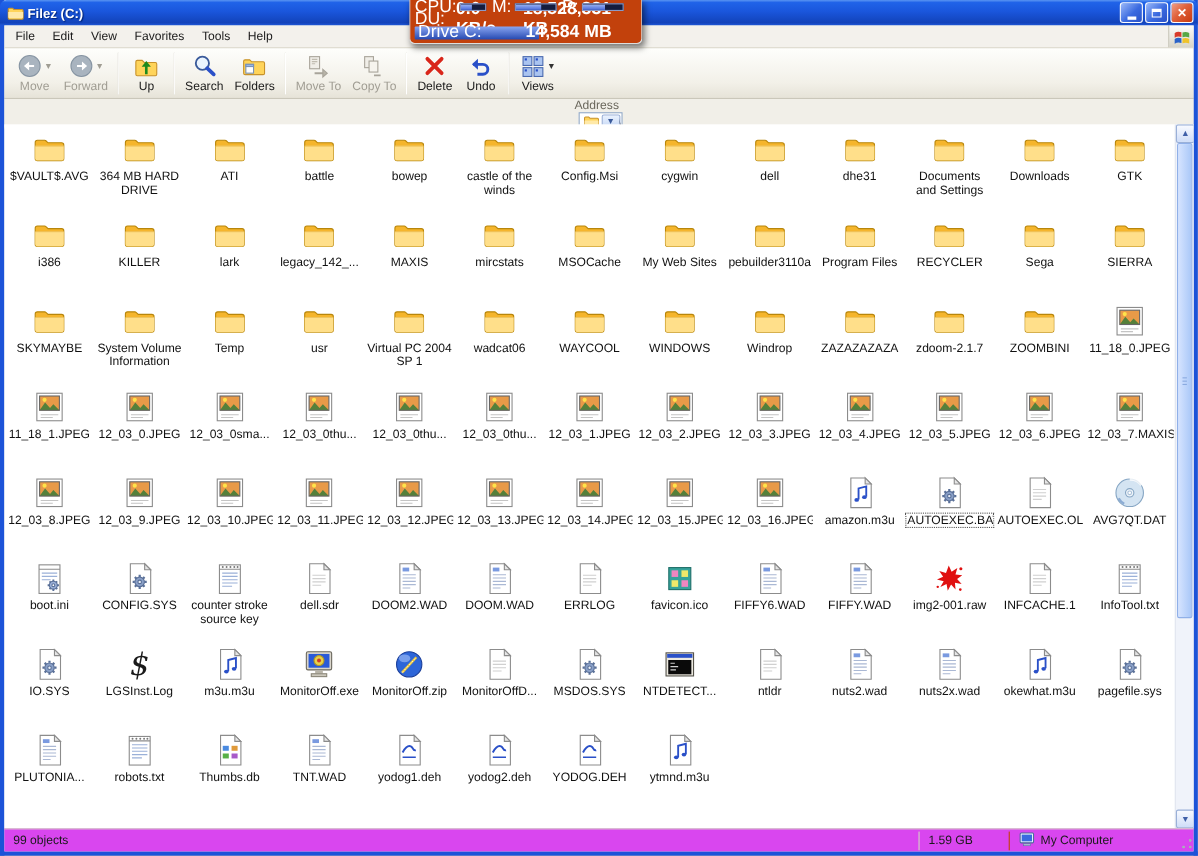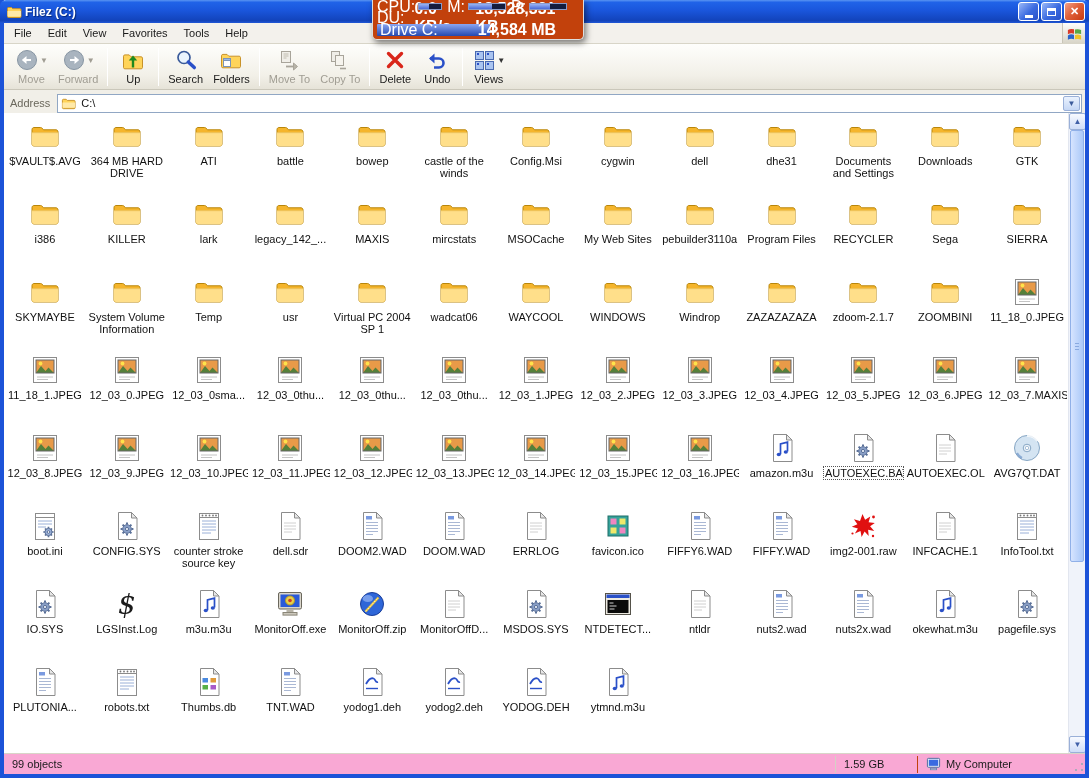--- a/index.html
+++ b/index.html
@@ -53,21 +53,21 @@
   .tbtn .ticon-row{display:flex;align-items:center;height:24px;}
   .tbtn .tlabel{margin-top:1px;}
   .tbtn.disabled{color:#a09d93;}
   .tdrop{font-size:8px;margin-left:1px;color:#333;}
   .tbtn.disabled .tdrop{color:#a09d93;}
   .tsep{width:1px;height:38px;background:#cbc8bb;border-right:1px solid #fff;margin:0 4px;}
   .ticon-row svg{width:24px;height:24px;display:block;}
 
   
   .addressbar{position:absolute;top:90px;left:0;right:0;height:27px;background:#f1efe8;
-    border-bottom:1px solid #b8b5a8;display:flex;align-items:center;padding:0 3px 0 6px;}
+    border-bottom:1px solid #b8b5a8;display:flex;align-items:center;padding:0 3px 0 6px;flex-direction:column;}
   .addr-label{color:#6a675c;margin-right:7px;}
   .addr-combo{flex:1;height:19px;background:#fff;border:1px solid #91a7c4;display:flex;align-items:center;
     padding-left:3px;position:relative;}
   .addr-icon{width:15px;height:15px;}
   .addr-value{margin-left:5px;}
   .addr-drop{position:absolute;right:1px;top:1px;bottom:1px;width:17px;border-radius:2px;
     background:linear-gradient(180deg,#eaf2fe,#c5d7f5);border:1px solid #9ab0d8;
     display:flex;align-items:center;justify-content:center;color:#3a5a9a;font-size:8px;}
 
   
@@ -85,21 +85,21 @@
   .sb-btn{position:absolute;left:0;width:17px;height:17px;border:1px solid #9ab0d8;border-radius:2px;
     background:linear-gradient(180deg,#f8faff,#cfddf8);color:#4060a8;font-size:8px;
     display:flex;align-items:center;justify-content:center;}
   .sb-btn.up{top:0;}.sb-btn.down{bottom:0;}
   .sb-thumb{position:absolute;left:1px;right:1px;top:17px;height:432px;border:1px solid #90b0e8;border-radius:2px;
     background:linear-gradient(90deg,#d6e4ff,#aac8f8);}
   .sb-thumb::after{content:"";position:absolute;left:4px;right:4px;top:50%;height:1px;background:#8aaae0;
     box-shadow:0 -3px 0 #8aaae0,0 3px 0 #8aaae0;}
 
   
-  .statusbar{position:absolute;left:0;right:0;bottom:0;height:21px;background:#f9a8d4;
+  .statusbar{position:absolute;left:0;right:0;bottom:0;height:21px;background:#d946ef;
     border-top:1px solid #d8d5c8;display:flex;align-items:center;}
   .sb-pane{padding:0 8px;height:17px;display:flex;align-items:center;color:#1a1a1a;}
   .sb-left{flex:1;}
   .sb-size{width:82px;border-left:1px solid #d4d1c4;}
   .sb-zone{width:168px;border-left:1px solid #c2410c;gap:5px;}
   .grip{position:absolute;right:0;bottom:0;width:13px;height:13px;
     background:
       radial-gradient(circle at 10px 3px,#aab 1px,transparent 1.5px),
       radial-gradient(circle at 10px 9px,#aab 1px,transparent 1.5px),
       radial-gradient(circle at 4px 9px,#aab 1px,transparent 1.5px);}

